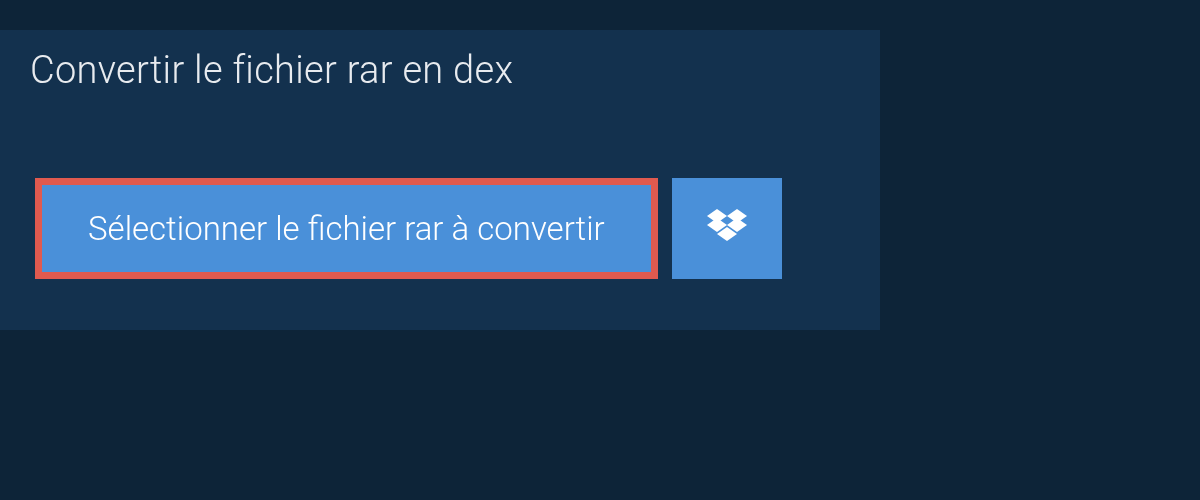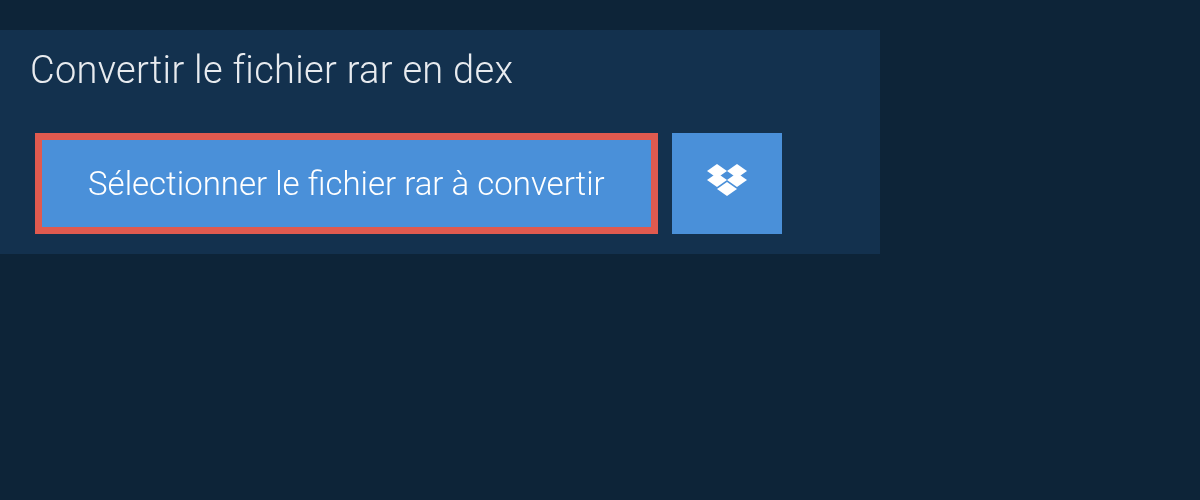--- a/index.html
+++ b/index.html
@@ -11,36 +11,36 @@
       width: 1200px;
       height: 500px;
       background-color: #0d2438;
       font-family: -apple-system, BlinkMacSystemFont, "Segoe UI", Roboto, "Helvetica Neue", Arial, sans-serif;
       overflow: hidden;
     }
     .panel {
       background-color: #13314e;
       width: 880px;
       margin-top: 30px;
-      padding-bottom: 20px;
+      padding-bottom: 51px;
     }
     .title-tab {
       display: inline-block;
       background-color: #13314e;
       padding: 18px 30px 22px 30px;
     }
     .title-text {
       color: #e8ebef;
       font-size: 38px;
       font-weight: 300;
       letter-spacing: 0.3px;
     }
     .button-row {
       display: flex;
-      margin-top: 19px;
+      margin-top: 64px;
       margin-left: 35px;
       gap: 14px;
     }
     .select-button {
       background-color: #4a90d9;
       border: 7px solid #e05a4f;
       padding: 24px 46px;
       cursor: pointer;
       display: flex;
       align-items: center;

